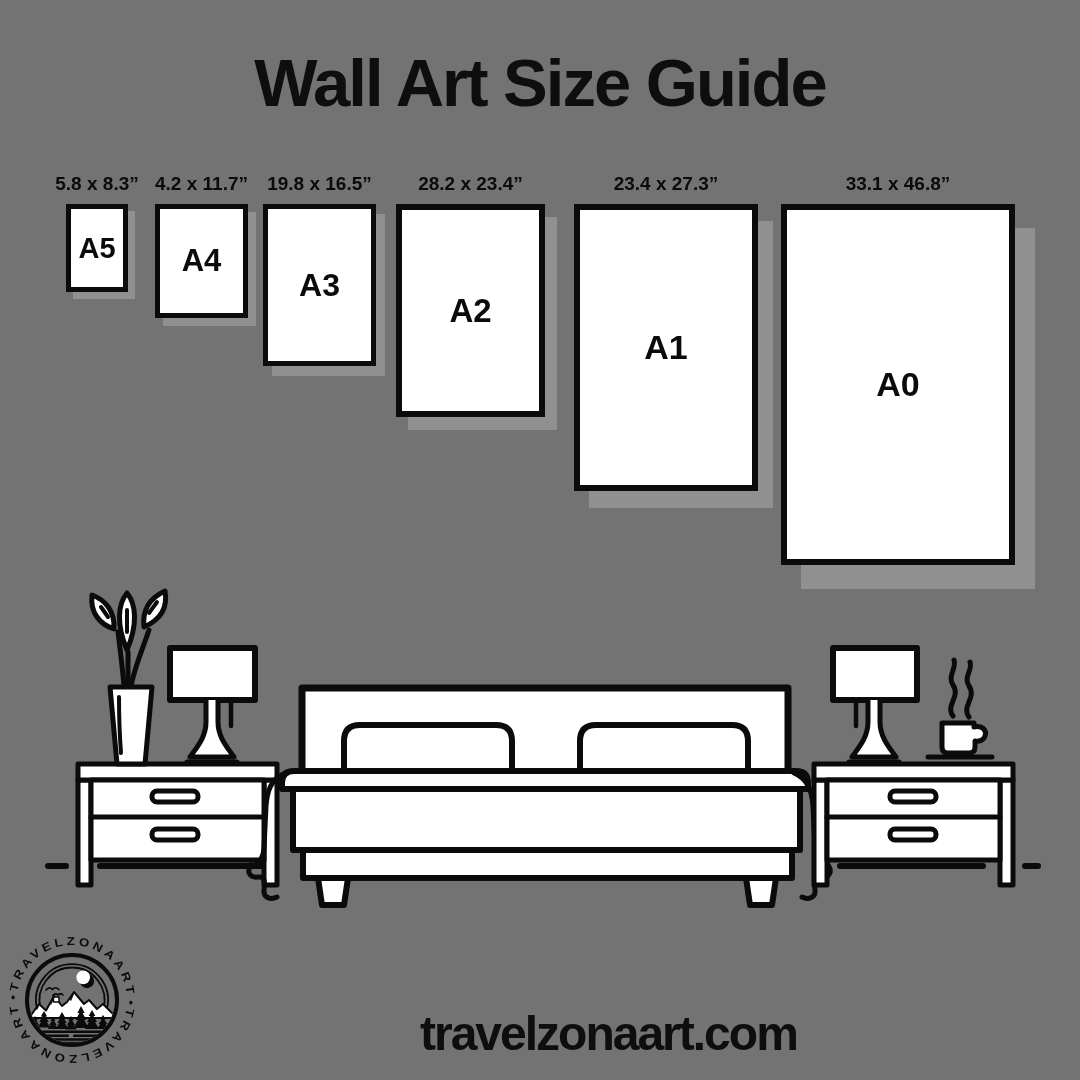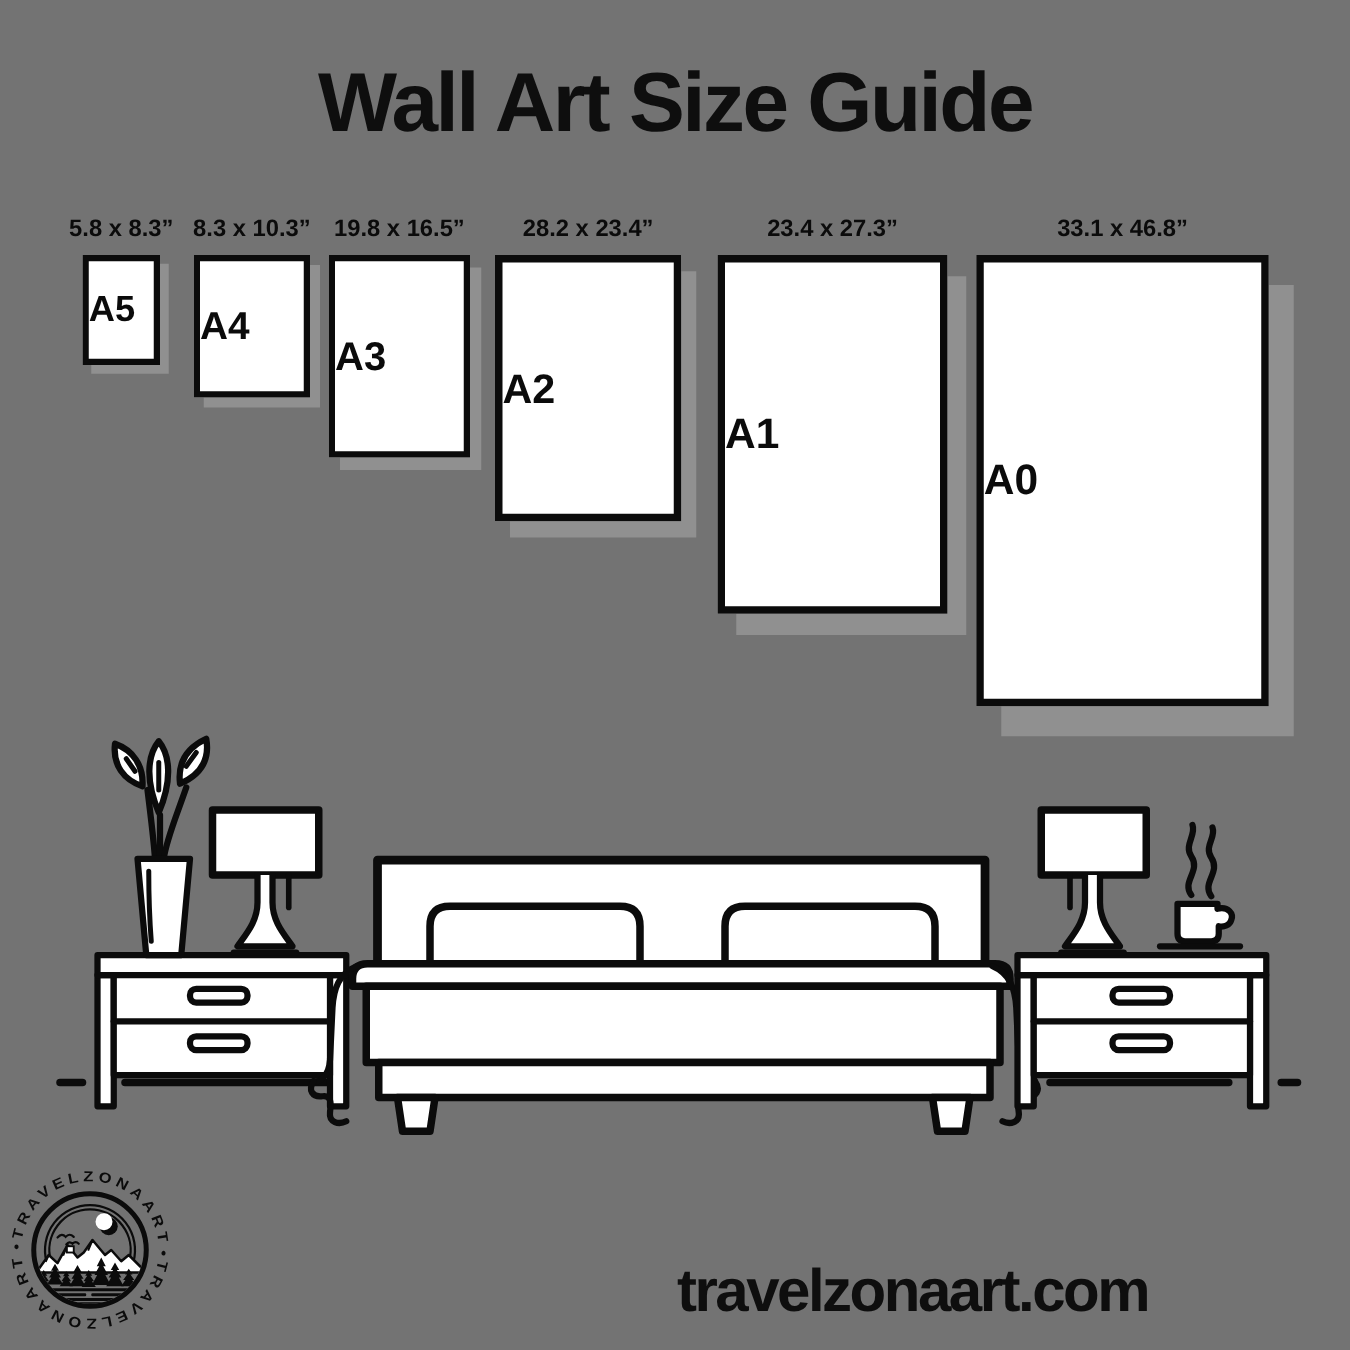--- a/index.html
+++ b/index.html
@@ -4,33 +4,33 @@
 <style>
   html,body{margin:0;padding:0;background:#fff;}
   .poster{position:relative;width:1080px;height:1080px;background:#737373;overflow:hidden;
           font-family:"Liberation Sans",sans-serif;color:#0b0b0b;}
   .title{position:absolute;top:44px;left:0;width:100%;text-align:center;
          font-size:67px;font-weight:700;letter-spacing:-2px;color:#0e0e0e;}
   
   .frame{position:absolute;}
   .frame .shadow{position:absolute;left:var(--sx);top:var(--sy);width:100%;height:100%;background:#909090;}
   .frame .box{position:absolute;inset:0;background:#fff;border:var(--bw) solid #0b0b0b;
-              box-sizing:border-box;display:flex;align-items:center;justify-content:flex-start;}
+              box-sizing:border-box;display:flex;align-items:center;justify-content:center;}
   .frame .letter{font-size:var(--fs);font-weight:700;color:#0b0b0b;}
   .frame .dim{position:absolute;bottom:100%;margin-bottom:9px;left:50%;transform:translateX(-50%);
               font-size:19px;font-weight:700;white-space:nowrap;color:#0b0b0b;margin-top:32px;}
   .f-a5{left:66px;top:204px;width:62px;height:88px;--sx:7px;--sy:7px;--bw:5px;--fs:29px;}
   .f-a4{left:155px;top:204px;width:93px;height:114px;--sx:8px;--sy:8px;--bw:5px;--fs:31px;}
   .f-a3{left:263px;top:204px;width:113px;height:162px;--sx:9px;--sy:10px;--bw:5px;--fs:32px;}
   .f-a2{left:396px;top:204px;width:149px;height:213px;--sx:12px;--sy:13px;--bw:6px;--fs:33px;}
   .f-a1{left:574px;top:204px;width:184px;height:287px;--sx:15px;--sy:17px;--bw:6px;--fs:34px;}
   .f-a0{left:781px;top:204px;width:234px;height:361px;--sx:20px;--sy:24px;--bw:6px;--fs:34px;}
   .illustration{position:absolute;left:40px;top:578px;}
   .logo{position:absolute;left:8px;top:934px;}
-  .site{position:absolute;top:1006px;left:420px;width:620px;text-align:center;
+  .site{position:absolute;top:1006px;left:420px;width:620px;
         font-size:48px;font-weight:700;letter-spacing:-2px;color:#0e0e0e;}
 </style>
 </head>
 <body>
 
 <div class="poster">
 
   <div class="title">Wall Art Size Guide</div>
 
   <div class="frame f-a5">
@@ -38,21 +38,21 @@
     <div class="box">
       <span class="letter">A5</span>
     </div>
     <div class="dim">5.8 x 8.3”</div>
   </div>
   <div class="frame f-a4">
     <div class="shadow"></div>
     <div class="box">
       <span class="letter">A4</span>
     </div>
-    <div class="dim">8.3 x 10.3”</div>
+    <div class="dim">4.2 x 11.7”</div>
   </div>
   <div class="frame f-a3">
     <div class="shadow"></div>
     <div class="box">
       <span class="letter">A3</span>
     </div>
     <div class="dim">19.8 x 16.5”</div>
   </div>
   <div class="frame f-a2">
     <div class="shadow"></div>

